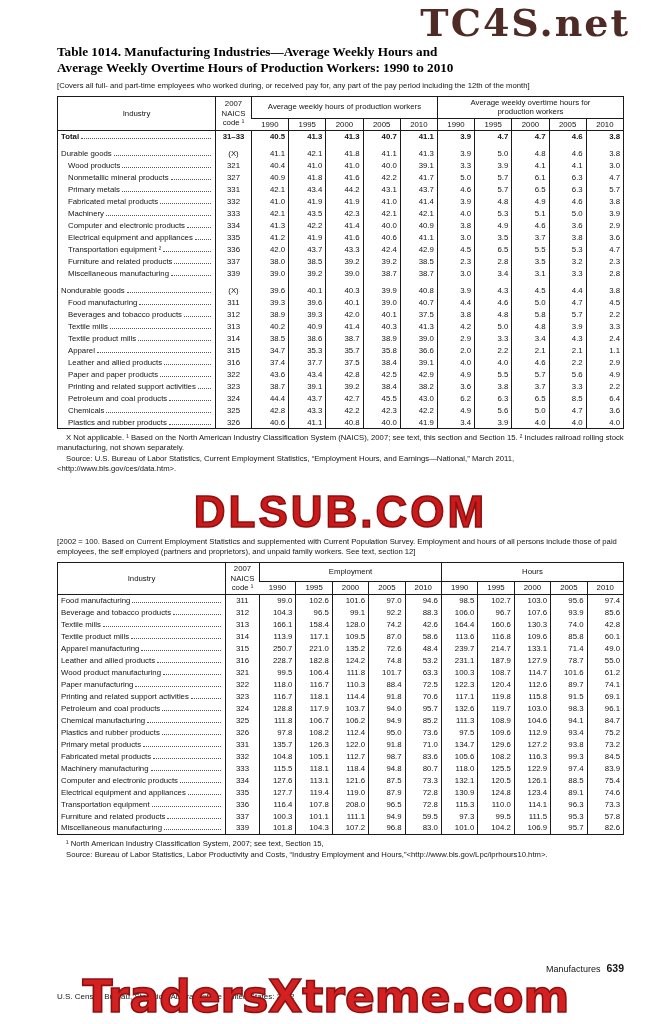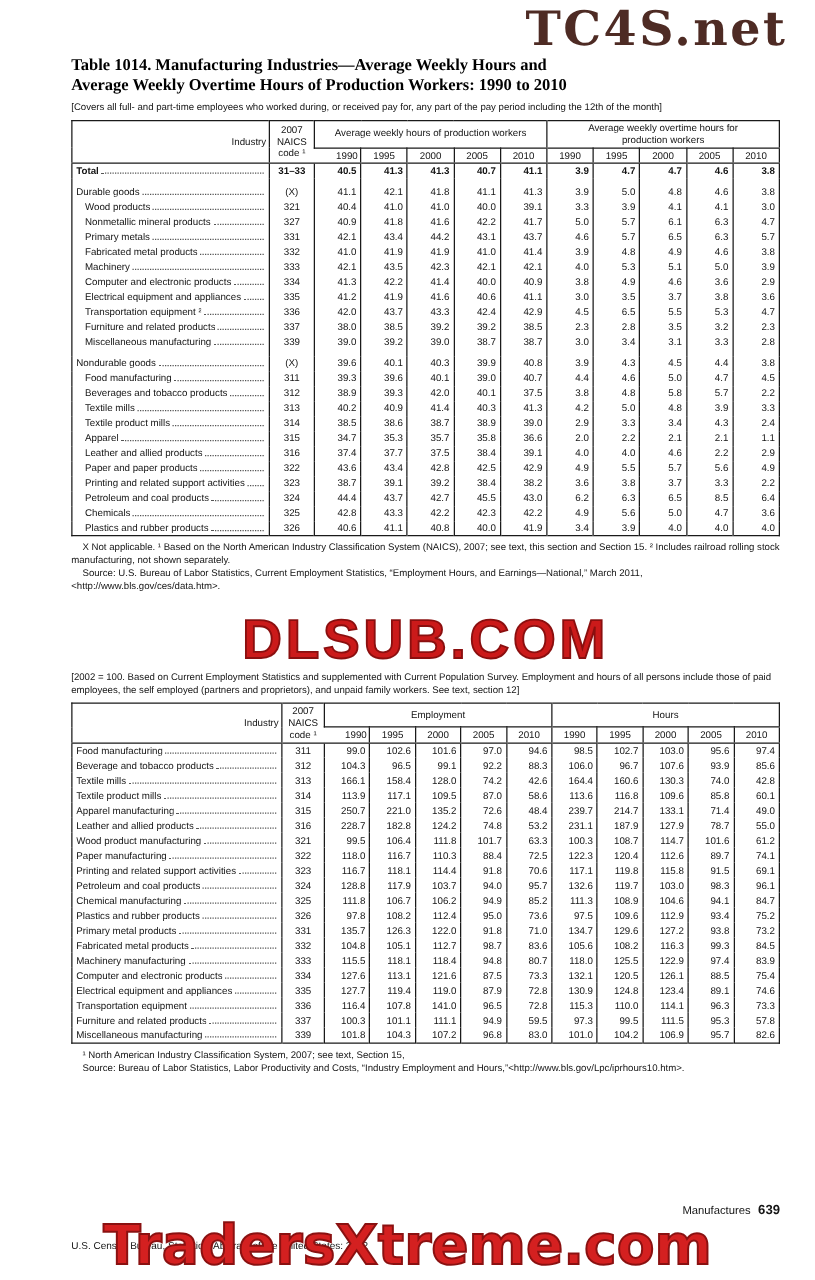--- a/index.html
+++ b/index.html
@@ -55,21 +55,21 @@
   .t1015 .c-ind  { width:168px; } .t1015 .c-naics { width:34px; }
 
   .datatable thead { border-bottom:1.2px solid #1a1a1a; }
   .datatable th {
     font-weight:normal; text-align:center; vertical-align:middle;
     padding:1px 2px; line-height:1.22;
     border-left:1px solid #1a1a1a; border-bottom:1px solid #1a1a1a;
   }
   .datatable th.grp { height:19px; padding:1px 14px; }
   .datatable th.yr  { height:11px; }
-  .datatable th:first-child, .datatable td:first-child { border-left:none;text-align:right; }
+  .datatable th:first-child, .datatable td:first-child { border-left:none; }
 
   .datatable td {
     padding:0 3px; height:12px; vertical-align:middle;
     border-left:1px solid #1a1a1a;
   }
   tr.spacer td { height:5px; }
   tr.bold { font-weight:bold; }
   td.num   { text-align:right; }
   td.naics { text-align:center; }
 
@@ -976,21 +976,21 @@
           <tr>
             <td class="lbl">
               <div class="lwrap ind0">
                 <span class="txt">Transportation equipment</span>
                 <span class="leader"></span>
               </div>
             </td>
             <td class="naics">336</td>
             <td class="num">116.4</td>
             <td class="num">107.8</td>
-            <td class="num">141.0</td>
+            <td class="num">208.0</td>
             <td class="num">96.5</td>
             <td class="num">72.8</td>
             <td class="num">115.3</td>
             <td class="num">110.0</td>
             <td class="num">114.1</td>
             <td class="num">96.3</td>
             <td class="num">73.3</td>
           </tr>
           <tr>
             <td class="lbl">

